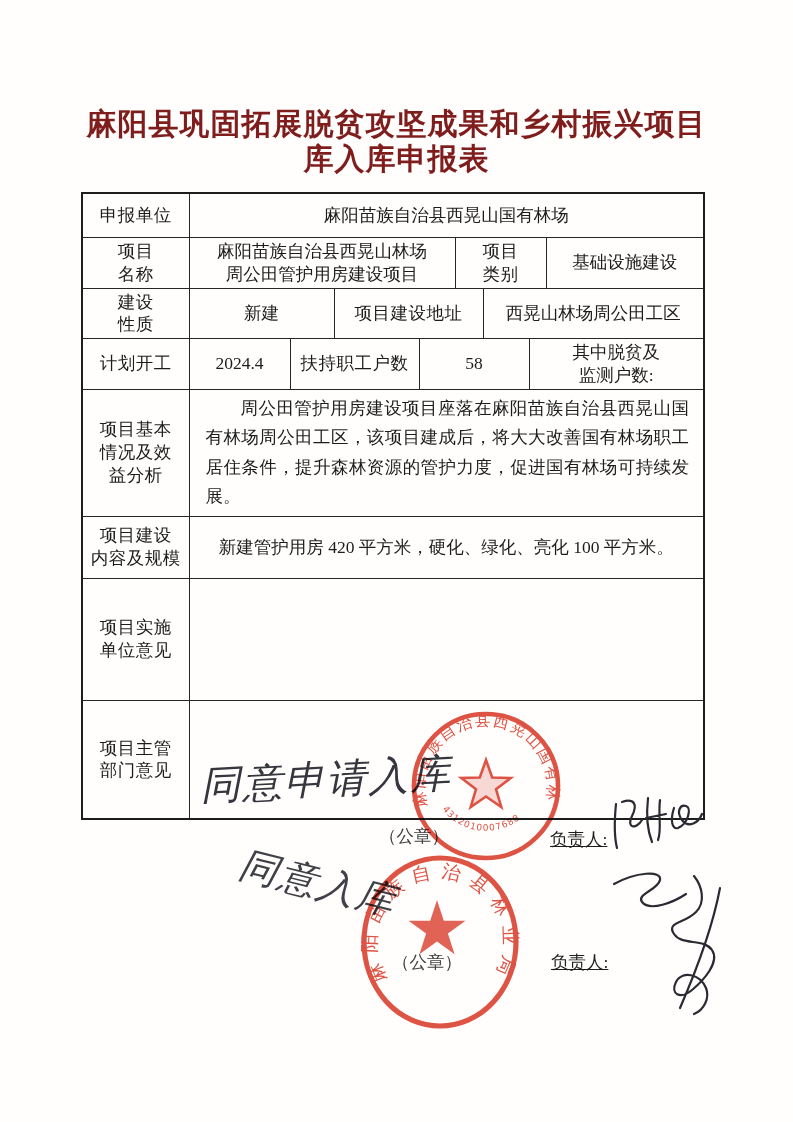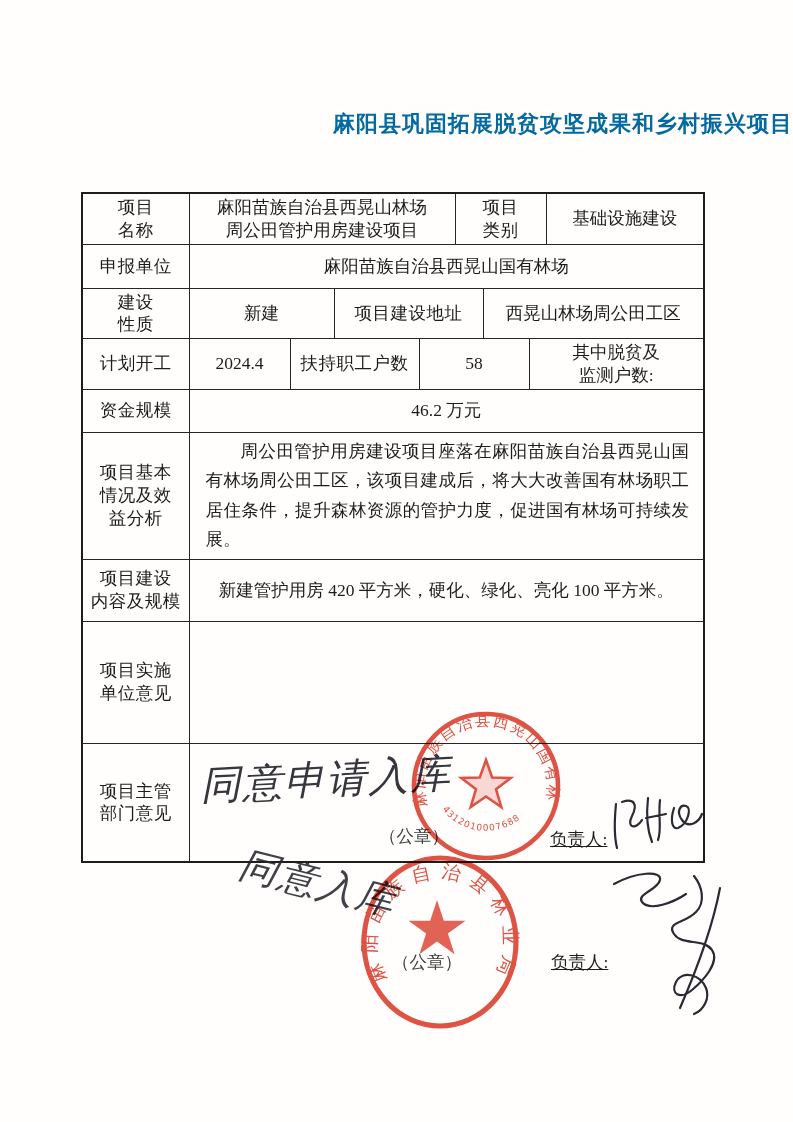--- a/index.html
+++ b/index.html
@@ -3,22 +3,22 @@
 <meta charset="utf-8">
 <style>
   html,body{margin:0;padding:0;background:#ffffff;}
   .page{
     position:relative;width:793px;height:1122px;background:#fffefd;
     font-family:"Liberation Serif","DejaVu Serif",serif;color:#1c1c1c;
     overflow:hidden;
   }
   .doc-title{
     position:absolute;left:0;top:106px;width:100%;
-    text-align:right;font-weight:bold;font-size:22px;line-height:35px;
-    letter-spacing:1px;color:#0369a1;
+    text-align:center;font-weight:bold;font-size:30px;line-height:35px;
+    letter-spacing:1px;color:#7f1d1d;
   }
   table.form{
     position:absolute;left:81px;top:192px;width:622px;
     border-collapse:collapse;table-layout:fixed;
     border:2.4px solid #1d1d1d;
   }
   table.form td{
     border:1.6px solid #262626;
     font-size:17.5px;line-height:1.3;
     vertical-align:middle;padding:2px 4px;
@@ -45,66 +45,63 @@
   .stamp{mix-blend-mode:multiply;opacity:.92;pointer-events:none;}
   .sig path{fill:none;stroke:#2a2a32;stroke-width:2.2;stroke-linecap:round;}
 </style>
 </head>
 <body>
 
 <div class="page">
 
   <div class="doc-title">
     <div>麻阳县巩固拓展脱贫攻坚成果和乡村振兴项目</div>
+    <div>库入库申报表</div>
   </div>
 
   <table class="form">
     <colgroup>
       <col style="width:107px">
         <col style="width:101px">
         <col style="width:44px">
       <col style="width:85px">
         <col style="width:36px">
         <col style="width:28px">
       <col style="width:46px">
         <col style="width:17px">
         <col style="width:158px">
     </colgroup>
     <tbody>
-        <tr style="height:51px">
+        <tr style="height:44px">
+      <td class="lbl">申报单位</td>
+      <td class="ctr" colspan="8">麻阳苗族自治县西晃山国有林场</td>
+    </tr>
+    <tr style="height:51px">
       <td class="lbl">项目
 名称</td>
       <td class="ctr" colspan="4">麻阳苗族自治县西晃山林场
 周公田管护用房建设项目</td>
       <td class="lbl" colspan="3">项目
 类别</td>
       <td class="ctr">基础设施建设</td>
-    </tr>
-    <tr style="height:44px">
-      <td class="lbl">申报单位</td>
-      <td class="ctr" colspan="8">麻阳苗族自治县西晃山国有林场</td>
     </tr>
     <tr style="height:50px">
       <td class="lbl">建设
 性质</td>
       <td class="ctr" colspan="2">新建</td>
       <td class="lbl" colspan="3">项目建设地址</td>
       <td class="ctr" colspan="3">西晃山林场周公田工区</td>
     </tr>
     <tr style="height:48px">
       <td class="lbl">计划开工</td>
       <td class="ctr">2024.4</td>
       <td class="lbl" colspan="2">扶持职工户数</td>
       <td class="ctr" colspan="3">58</td>
       <td class="note" colspan="2">其中脱贫及
 监测户数:</td>
-    </tr>
-    <tr style="height:43px">
-      <td class="lbl">资金规模</td>
-      <td class="ctr" colspan="8">46.2 万元</td>
     </tr>
     <tr style="height:120px">
       <td class="lbl">项目基本
 情况及效
 益分析</td>
       <td class="para" colspan="8">
         <span class="para-text">周公田管护用房建设项目座落在麻阳苗族自治县西晃山国有林场周公田工区，该项目建成后，将大大改善国有林场职工居住条件，提升森林资源的管护力度，促进国有林场可持续发展。</span>
       </td>
     </tr>
     <tr style="height:62px">

